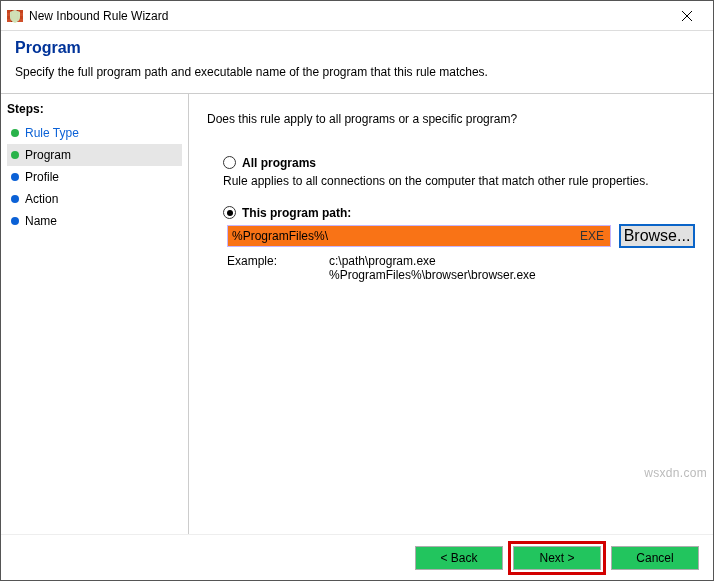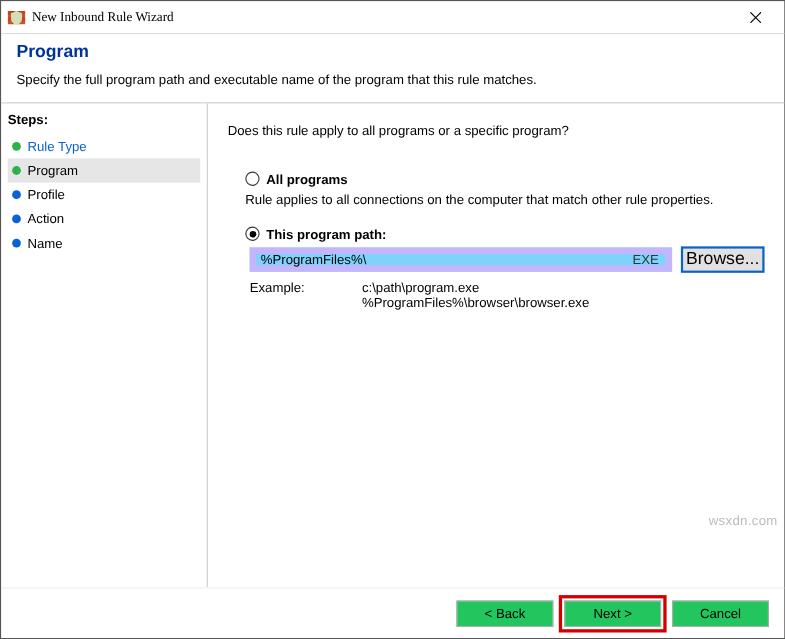--- a/index.html
+++ b/index.html
@@ -18,21 +18,20 @@
     display: flex;
     flex-direction: column;
     position: relative;
   }
   .titlebar {
     height: 30px;
     display: flex;
     align-items: center;
     border-bottom: 1px solid #ddd;
     padding: 0 6px;
-    font-family: Liberation Serif, serif;
   }
   .titlebar .icon {
     width: 16px; height: 16px;
     margin-right: 6px;
     display: inline-flex;
   }
   .titlebar .title { flex: 1; font-size: 12px; }
   .titlebar .close {
     width: 40px; height: 28px;
     display: flex; align-items: center; justify-content: center;
@@ -92,21 +91,21 @@
   }
   .opt-label { font-weight: 700; }
   .opt-desc { margin-left: 16px; margin-bottom: 18px; }
 
   .path-row {
     display: flex; align-items: center; gap: 8px;
     margin-left: 20px; margin-bottom: 6px;
   }
   .path-input {
     flex: 1; display: flex; align-items: center;
-    border: 6px solid #c4b5fd; height: 22px; background: #7dd3fc;
+    border: 1px solid #c4b5fd; height: 22px; background: #f97316;
   }
   .path-input .val { flex: 1; padding: 0 4px; font-size: 12px; }
   .path-input .ext { padding: 0 6px; color: #333; font-size: 12px; }
   .browse-btn {
     height: 24px; width: 76px;
     border: 2px solid #0a64c8;
     background: #e1e1e1;
     font-size: 16px;
     display: flex; align-items: center; justify-content: center;
     cursor: pointer;

